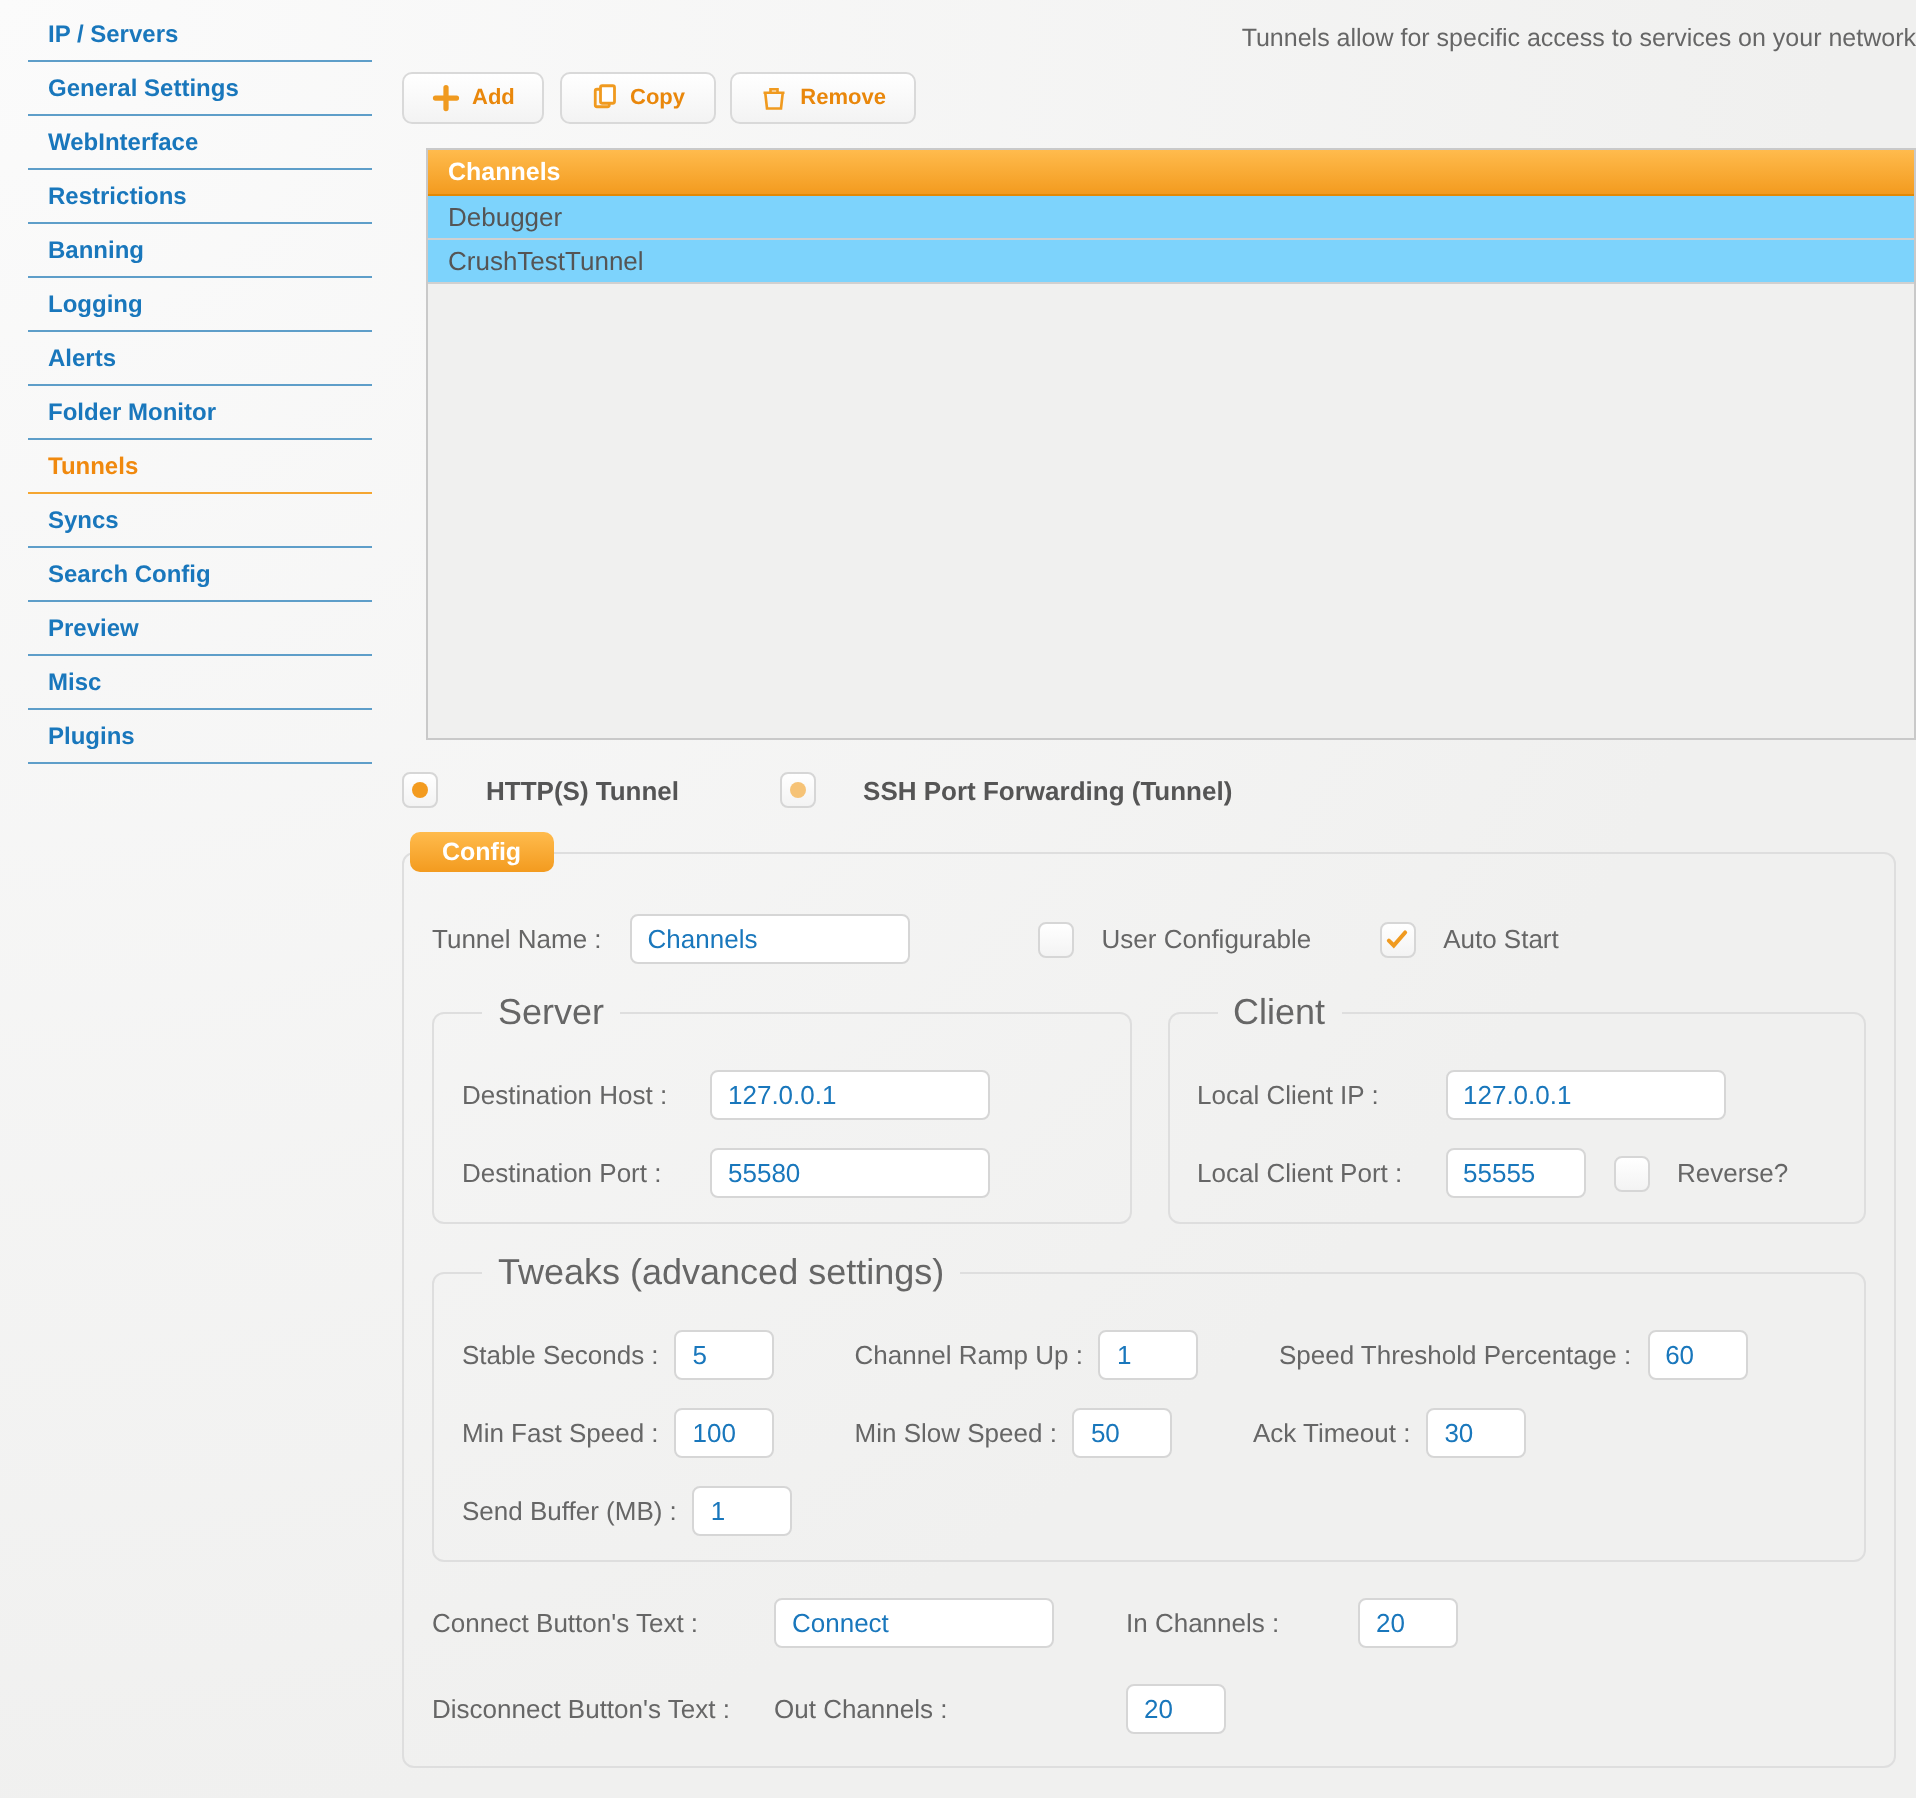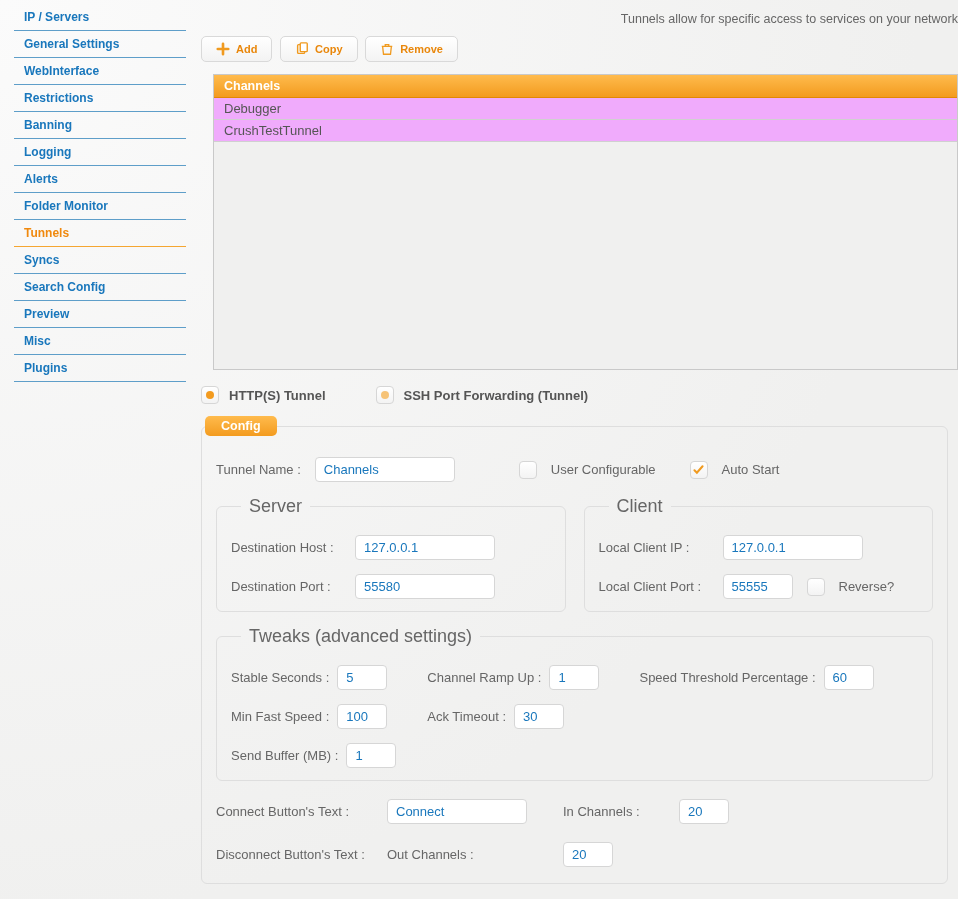--- a/index.html
+++ b/index.html
@@ -45,27 +45,27 @@
     border: 1px solid #c9c9c9; margin: 0 0 10px 12px;
     background: #f0f0ef; height: 296px; overflow: auto;
   }
   .channels-header {
     background: linear-gradient(#ffbb4d, #f39b1f);
     color: #fff; font-weight: bold; font-size: 12.5px;
     padding: 4px 10px;
     border-bottom: 1px solid #e28905;
   }
   .channels-row {
-    background: #f0abfc; border-bottom: 1px solid #d0d0d0;
+    background: #7dd3fc; border-bottom: 1px solid #d0d0d0;
     padding: 3px 10px; font-size: 13px; color: #555;
     cursor: pointer;
   }
   
   .radio-row { display: flex; gap: 50px; align-items: center; padding: 6px 0 14px 0; }
-  .radio-wrap { display: inline-flex; align-items: center; gap: 10px; font-size: 13px; font-weight: bold; color: #555; }
+  .radio-wrap { display: inline-flex; align-items: center; gap: 24px; font-size: 13px; font-weight: bold; color: #555; }
   .radio-box {
     width: 18px; height: 18px; border: 1px solid #d6d6d6; border-radius: 4px;
     background: linear-gradient(#ffffff,#f3f3f3);
     display: inline-flex; align-items: center; justify-content: center;
     cursor: pointer;
   }
   .radio-dot { width: 8px; height: 8px; border-radius: 50%; background: #f39b1f; }
   .radio-dot.off { background: #f6c377; }
   
   .config-wrap { position: relative; padding-top: 8px; margin-right: 10px; }
@@ -245,20 +245,24 @@
               <span class="form-label">Speed Threshold Percentage :</span>
               <input class="text sm" value="60" style="">
             </span>
           </div>
           <div class="tweak-row">
             <span class="tweak-item">
               <span class="form-label">Min Fast Speed :</span>
               <input class="text sm" value="100" style="">
             </span>
             <span class="tweak-item">
+              <span class="form-label">Min Slow Speed :</span>
+              <input class="text sm" value="50" style="">
+            </span>
+            <span class="tweak-item">
               <span class="form-label">Ack Timeout :</span>
               <input class="text sm" value="30" style="">
             </span>
           </div>
           <div class="tweak-row" style="margin-bottom:0">
             <span class="tweak-item">
               <span class="form-label">Send Buffer (MB) :</span>
               <input class="text sm" value="1" style="">
             </span>
           </div>

